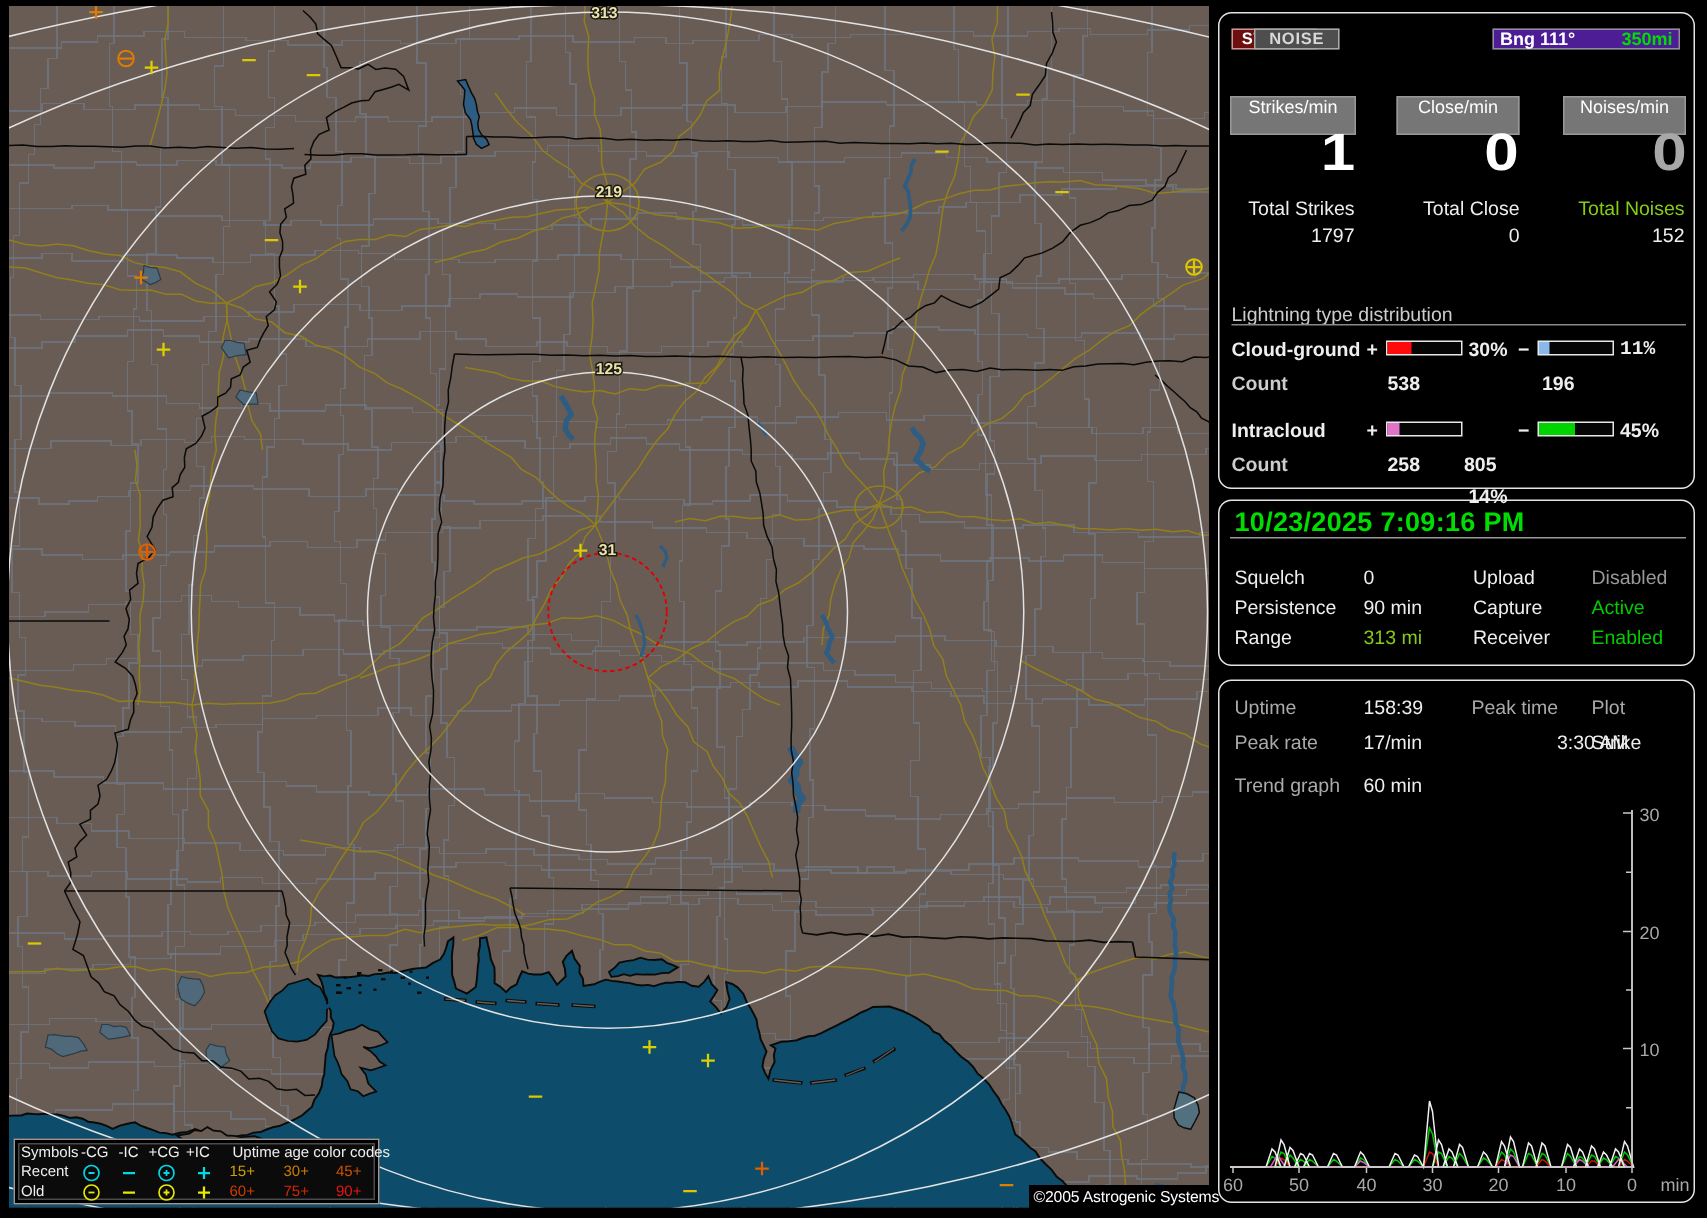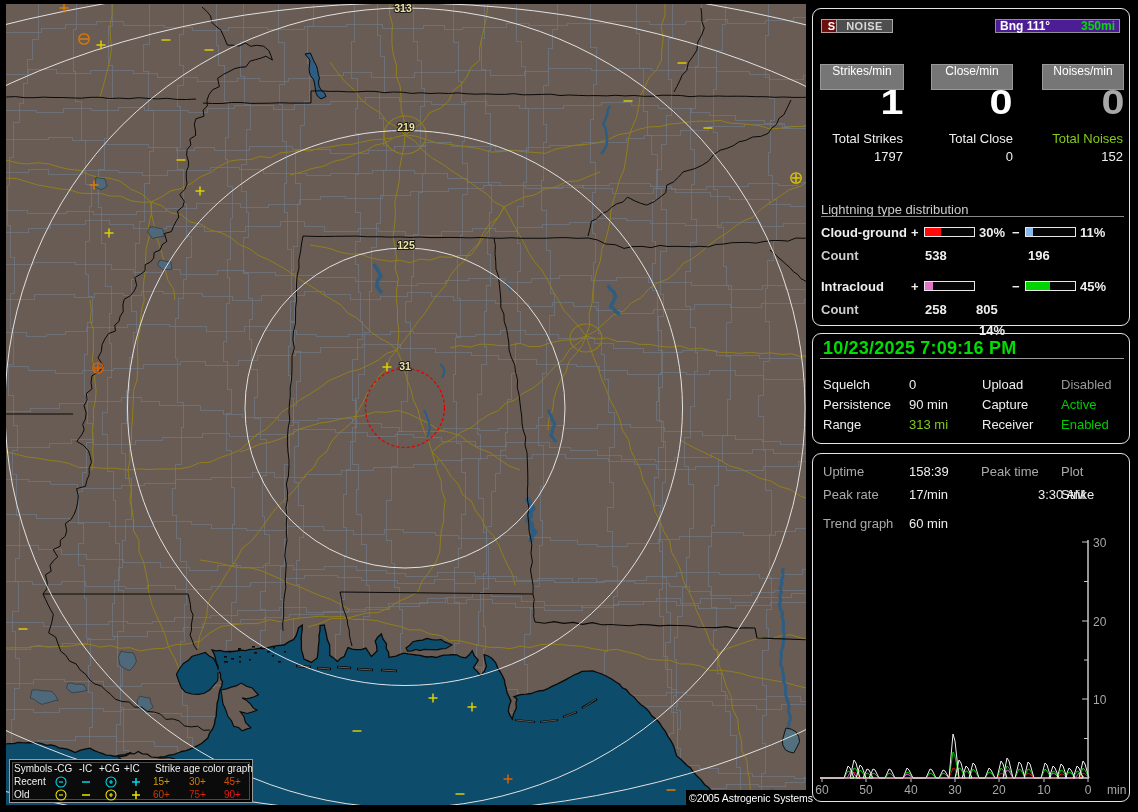--- a/index.html
+++ b/index.html
@@ -229,21 +229,21 @@
 <path d="M352.5 731h9" stroke="#ddc800" stroke-width="1.5" fill="none"></path>
 <path d="M18.5 629h9" stroke="#ddc800" stroke-width="1.5" fill="none"></path>
 </svg>
 <div class="attrib">©2005 Astrogenic Systems</div>
 <div class="legend">
 <div class="lg" style="left:4px;top:3px">Symbols</div>
 <div class="lg" style="left:44px;top:3px">-CG</div>
 <div class="lg" style="left:69px;top:3px">-IC</div>
 <div class="lg" style="left:89px;top:3px">+CG</div>
 <div class="lg" style="left:114px;top:3px">+IC</div>
-<div class="lg" style="left:145px;top:3px">Strike age color graph</div>
+<div class="lg" style="left:145px;top:3px">Uptime age color codes</div>
 <div class="lg" style="left:4px;top:16px">Recent</div>
 <div class="lg" style="left:4px;top:29px">Old</div>
 <svg style="position:absolute;left:44px;top:15px" width="14" height="14">
       <circle cx="7" cy="7" r="5" fill="none" stroke="#00d8e8" stroke-width="1.1"></circle>
       <path d="M5 7h4" stroke="#00d8e8" stroke-width="1.2"></path>
     </svg>
 <svg style="position:absolute;left:69px;top:15px" width="14" height="14">
       <path d="M3 7h8" stroke="#00d8e8" stroke-width="1.5"></path>
     </svg>
 <svg style="position:absolute;left:94px;top:15px" width="14" height="14">
@@ -300,21 +300,21 @@
 <div class="t b" style="left:821px;top:225px;">Cloud-ground</div>
 <div class="t b" style="left:911px;top:225px;">+</div>
 <div style="position:absolute;left:924px;top:227px;width:51px;height:10px;border:1px solid #e8e8e8;background:#050505">
     <div style="position:absolute;left:0px;top:0px;width:16px;height:8px;background:#ff0a0a"></div>
   </div>
 <div class="t b" style="left:979px;top:225px;">30%</div>
 <div class="t b" style="left:1012px;top:225px;">−</div>
 <div style="position:absolute;left:1025px;top:227px;width:51px;height:10px;border:1px solid #e8e8e8;background:#050505">
     <div style="position:absolute;left:0px;top:0px;width:7px;height:8px;background:#8ab8ea"></div>
   </div>
-<div class="t b" style="left:1080px;top:225px;">11%</div>
+<div class="t b" style="left:1080px;top:225px;font-family:Liberation Mono, monospace;">11%</div>
 <div class="t b" style="left:821px;top:248px;color:#ccc">Count</div>
 <div class="t b" style="left:925px;top:248px;">538</div>
 <div class="t b" style="left:1028px;top:248px;">196</div>
 <div class="t b" style="left:821px;top:279px;">Intracloud</div>
 <div class="t b" style="left:911px;top:279px;">+</div>
 <div style="position:absolute;left:924px;top:281px;width:51px;height:10px;border:1px solid #e8e8e8;background:#050505">
     <div style="position:absolute;left:0px;top:0px;width:8px;height:8px;background:#df74c8"></div>
   </div>
 <div class="t b" style="left:979px;top:279px;margin-top:44px;">14%</div>
 <div class="t b" style="left:1012px;top:279px;">−</div>

